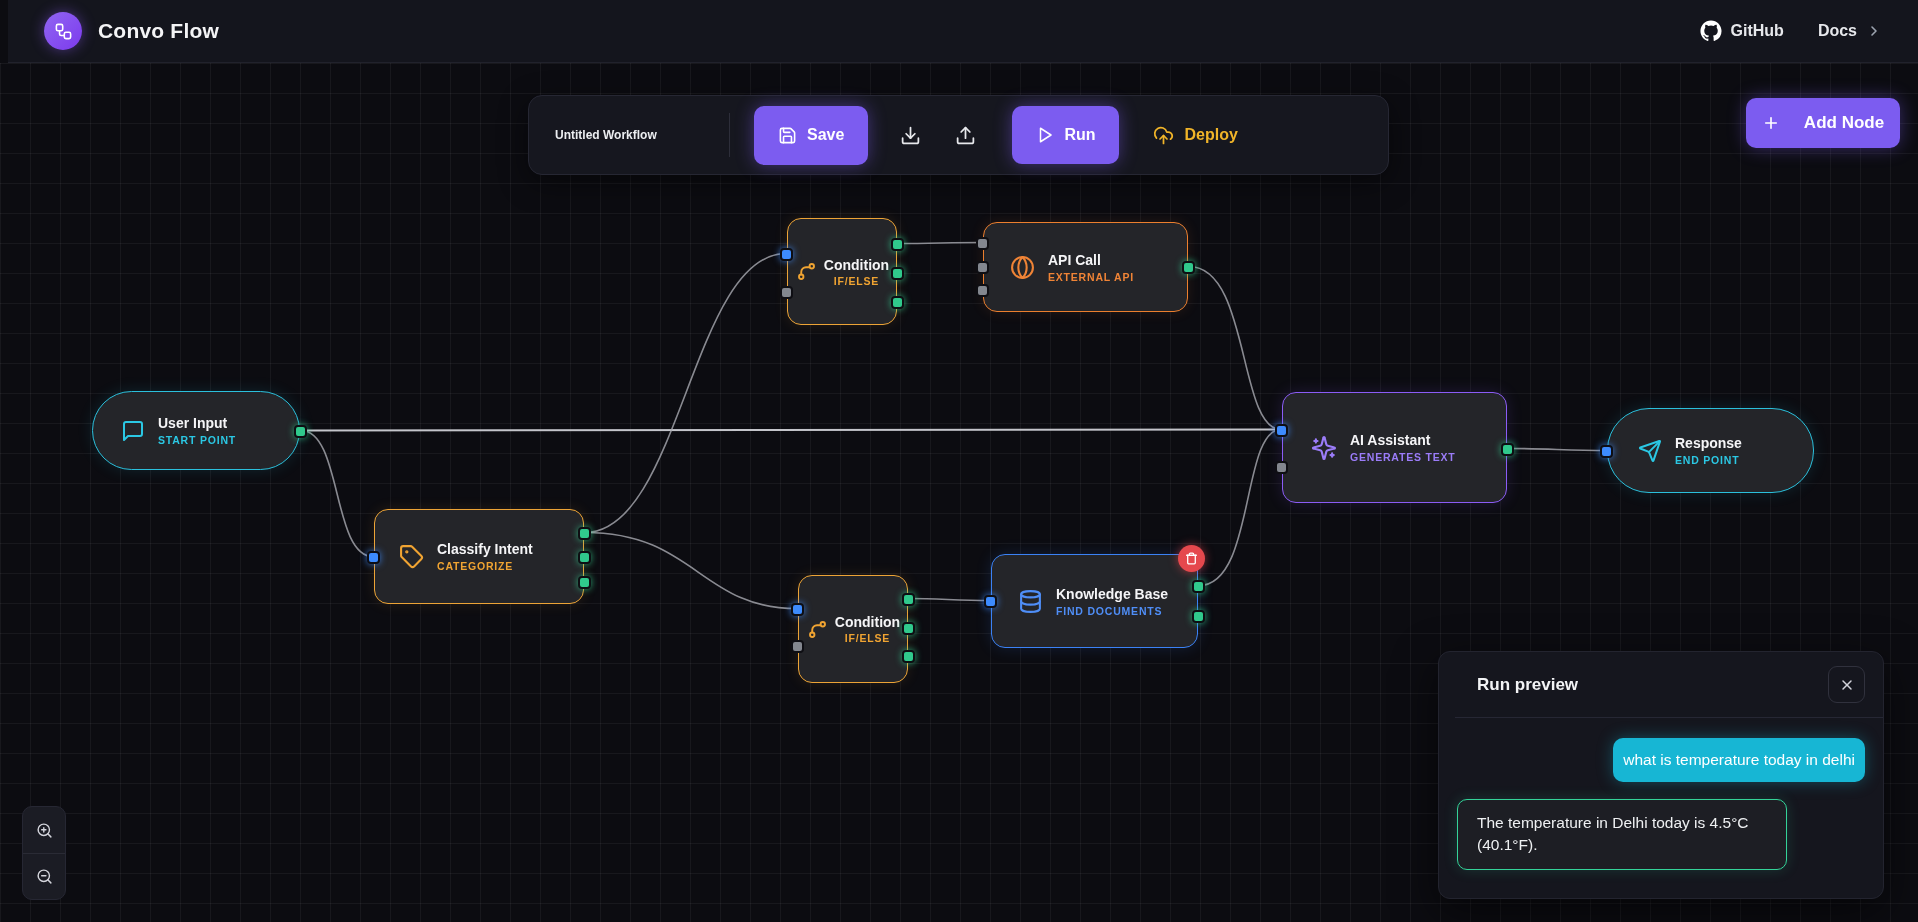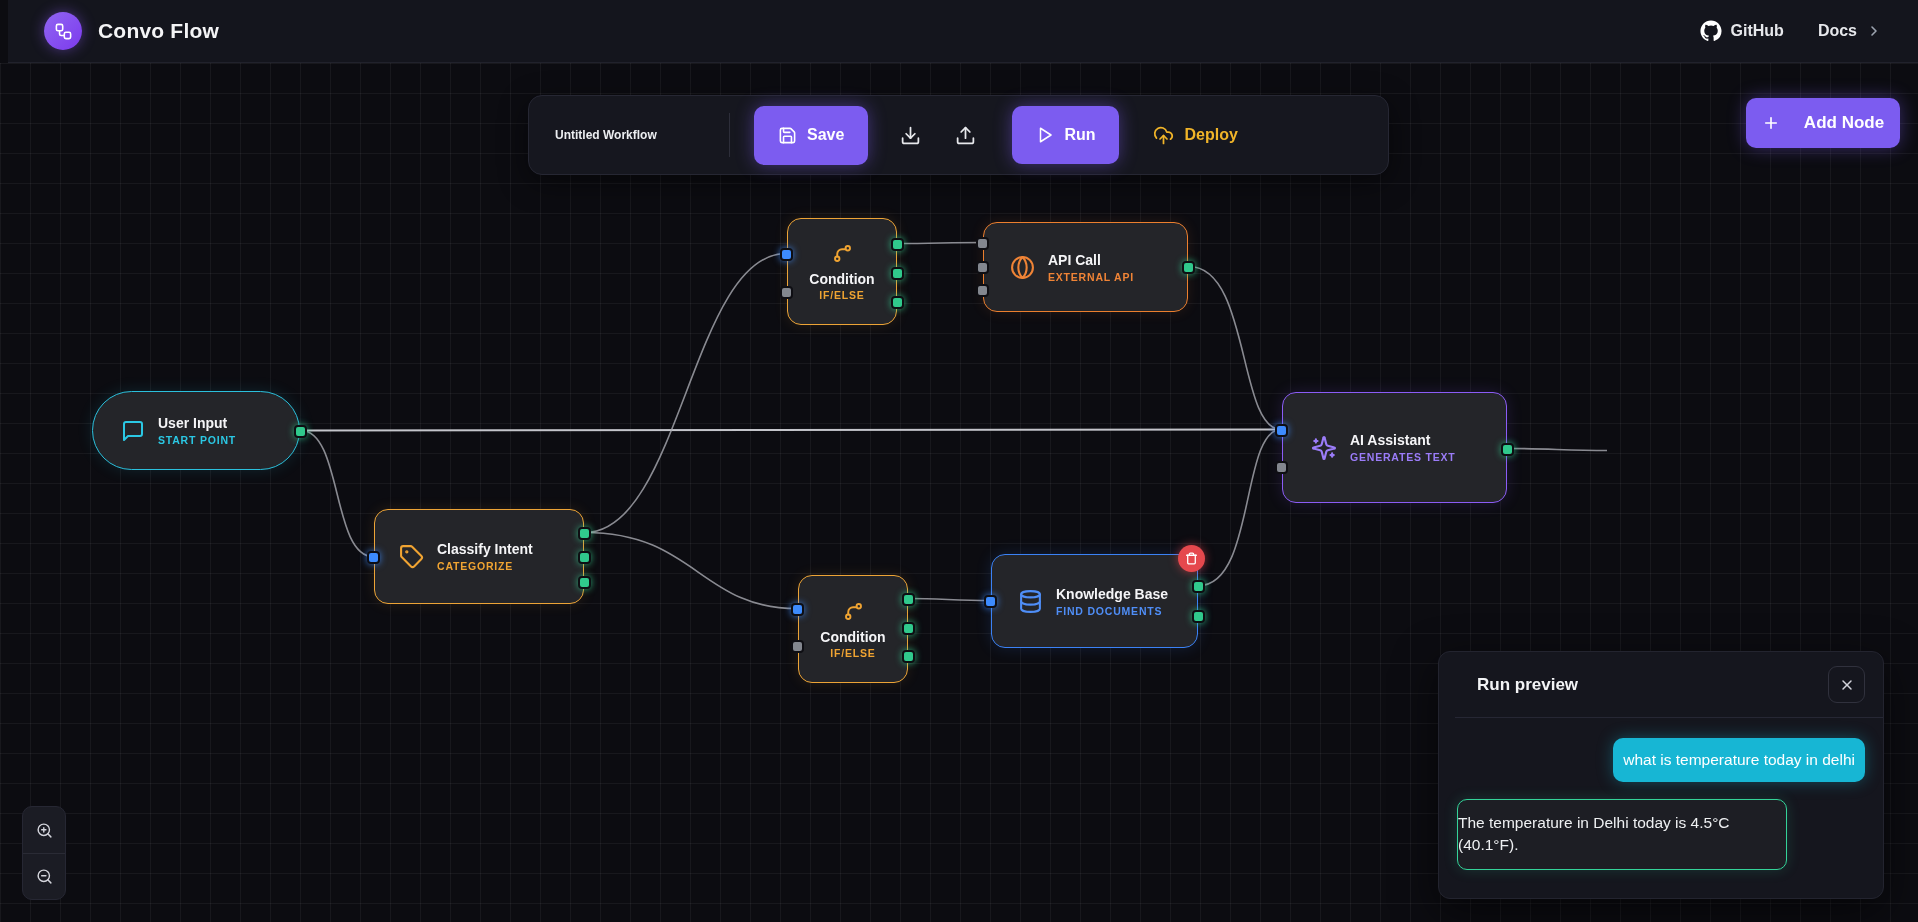--- a/index.html
+++ b/index.html
@@ -31,21 +31,21 @@
   .edge { fill:none; stroke:#a9aab2; stroke-width:1.6; opacity:.8; }
   .edge.main { stroke:#cfd0d6; stroke-width:2; opacity:.95; }
 
   
   .node { position:absolute; z-index:5; background:#242529; border:1.4px solid; border-radius:14px;
     display:flex; align-items:center; gap:13px; padding:0 20px; cursor:grab; }
   .node .txt { display:flex; flex-direction:column; gap:3px; }
   .node .title { color:#f5f5f7; font-size:14px; font-weight:bold; }
   .node .sub { font-size:10.5px; font-weight:bold; letter-spacing:.8px; }
   .node.pill { border-radius:42px; }
-  .node.center { flex-direction:column; justify-content:center; gap:6px; padding:10px 8px; text-align:center; }
+  .node.center { flex-direction:row; justify-content:center; gap:6px; padding:10px 8px; text-align:center; }
   .node.center .txt { align-items:center; gap:2px; }
 
   .n-cyan   { border-color:#2bc0dc; box-shadow:0 0 16px rgba(43,192,220,.14); }
   .n-cyan .sub, .n-cyan .nicon { color:#2bc8e4; }
   .n-orange { border-color:#eda436; box-shadow:0 0 14px rgba(237,164,54,.12); }
   .n-orange .sub, .n-orange .nicon { color:#f0a432; }
   .n-apio   { border-color:#ec7f2e; box-shadow:0 0 14px rgba(236,127,46,.12); }
   .n-apio .sub, .n-apio .nicon { color:#f08436; }
   .n-blue   { border-color:#3b82f6; box-shadow:0 0 16px rgba(59,130,246,.16); }
   .n-blue .sub, .n-blue .nicon { color:#4f8ef7; }
@@ -91,21 +91,21 @@
   .preview-head { display:flex; align-items:center; justify-content:space-between;
     padding:14px 18px 14px 22px; border-bottom:1px solid #262734;margin-left:16px; }
   .preview-title { color:#f2f3f5; font-size:17px; font-weight:bold; }
   .close-btn { width:37px; height:37px; border-radius:9px; border:1px solid #30313d; background:transparent;
     color:#d3d4db; display:flex; align-items:center; justify-content:center; cursor:pointer; }
   .preview-body { flex:1; padding:20px 18px; overflow:hidden; }
   .msg-row { display:flex; margin-bottom:17px; }
   .msg-row.user { justify-content:flex-end; }
   .bubble-user { background:#17b6d4; color:#fff; font-size:15.5px; padding:13px 10px; border-radius:10px;
     box-shadow:0 0 16px rgba(23,182,212,.35); }
-  .bubble-bot { background:#1d1e24; color:#eef0f2; font-size:15.5px; line-height:1.45; padding:12px 0;
+  .bubble-bot { background:#1d1e24; color:#eef0f2; font-size:15.5px; line-height:1.45; padding:12px 19px;
     border-radius:10px; border:1px solid #34d399; max-width:330px;
     box-shadow:0 0 14px rgba(52,211,153,.18); }
 
   
   .zoomctl { position:absolute; left:22px; top:743px; width:44px; background:#1b1c24;
     border:1px solid #262733; border-radius:10px; overflow:hidden; z-index:20;
     display:flex; flex-direction:column; }
   .zoombtn { width:100%; height:46px; background:transparent; border:none; color:#d3d4db;
     display:flex; align-items:center; justify-content:center; cursor:pointer; }
   .zoombtn + .zoombtn { border-top:1px solid #2a2b35; }
@@ -283,20 +283,33 @@
       </span>
       <span class="txt">
         <span class="title">AI Assistant</span>
         <span class="sub">GENERATES TEXT</span>
       </span>
       <span class="handle h-blue hl" style="top:31px;"></span>
       <span class="handle h-gray hl" style="top:68px;"></span>
       <span class="handle h-green hr" style="top:50px;"></span>
     </div>
 
+    <div class="node pill n-cyan" style="left:1607px; top:345px; width:207px; height:85px; padding-left:30px;">
+      <span class="nicon">
+        <svg width="24" height="24" viewBox="0 0 24 24" fill="none" stroke="currentColor" stroke-width="2" stroke-linecap="round" stroke-linejoin="round">
+            <path d="M14.5 21.7a.5.5 0 0 0 .94-.03l6.5-19a.5.5 0 0 0-.63-.63l-19 6.5a.5.5 0 0 0-.03.94l7.93 3.18a2 2 0 0 1 1.11 1.11z"></path>
+            <path d="m21.85 2.15-10.94 10.94"></path>
+          </svg>
+      </span>
+      <span class="txt">
+        <span class="title">Response</span>
+        <span class="sub">END POINT</span>
+      </span>
+      <span class="handle h-blue hl" style="top:36px;"></span>
+    </div>
 
     <div class="toolbar">
       <input class="wf-name" type="text" value="Untitled Workflow" style="">
       <div class="tdiv"></div>
       <button class="btn btn-purple">
         <span>
           <svg width="19" height="19" viewBox="0 0 24 24" fill="none" stroke="currentColor" stroke-width="2" stroke-linecap="round" stroke-linejoin="round">
               <path d="M15.2 3a2 2 0 0 1 1.4.6l3.8 3.8a2 2 0 0 1 .6 1.4V19a2 2 0 0 1-2 2H5a2 2 0 0 1-2-2V5a2 2 0 0 1 2-2z"></path>
               <path d="M17 21v-7a1 1 0 0 0-1-1H8a1 1 0 0 0-1 1v7"></path>
               <path d="M7 3v4a1 1 0 0 0 1 1h7"></path>

